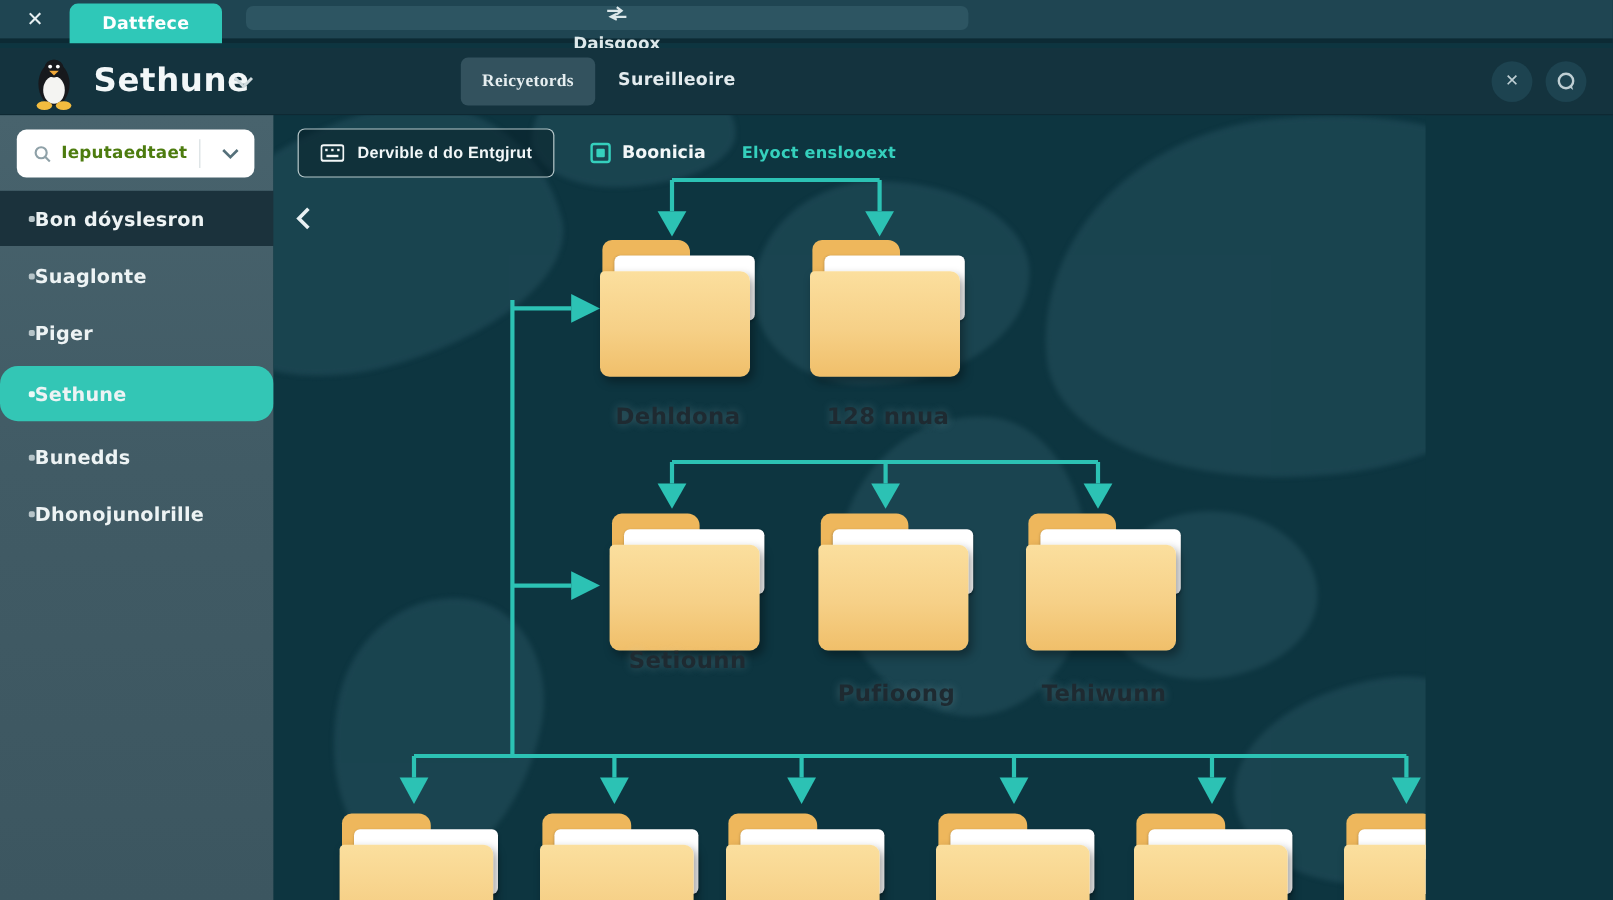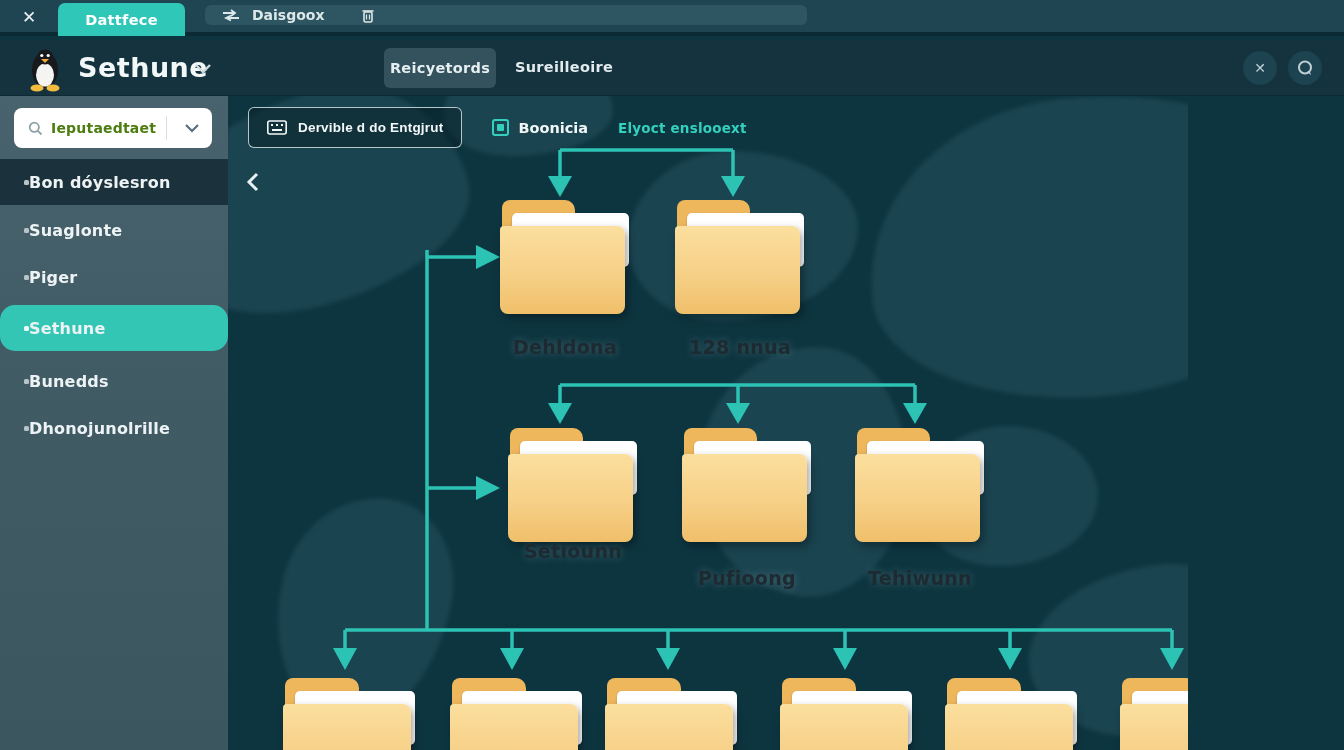--- a/index.html
+++ b/index.html
@@ -10,37 +10,37 @@
   .tabbar { position:absolute; left:0; top:0; width:1344px; height:36px;
             background:#1f4552; border-bottom:4px solid #0c2a34; }
   .tab-close { position:absolute; left:22px; top:7px; color:#e8f0f2; font-size:17px;
                font-weight:700; cursor:default; }
   .tab-active { position:absolute; left:58px; top:3px; width:127px; height:33px;
                 background:#2fc8b8; border-radius:7px 7px 0 0; color:#ffffff;
                 font-size:14.5px; font-weight:700; display:flex; align-items:center;
                 justify-content:center; letter-spacing:.3px; }
   .tab-secondary { position:absolute; left:205px; top:5px; width:602px; height:20px;
                    background:#2d5562; border-radius:6px; display:flex; align-items:center;
-                   padding-left:16px; gap:11px; color:#dde8ea; font-size:14px; font-weight:700; }
+                   padding-left:16px; gap:11px; color:#dde8ea; font-size:14px; font-weight:700;flex-direction:column; }
   .tab-secondary svg { flex:0 0 auto; }
   .trash-wrap { margin-left:26px; display:flex; align-items:center; }
 
   
   .header { position:absolute; left:0; top:40px; width:1344px; height:56px;
             background:#14333e; border-bottom:1px solid #0e2933; }
   .logo { position:absolute; left:26px; top:6px; }
   .app-title { position:absolute; left:78px; top:12px; color:#f2f7f8; font-size:27px;
                font-weight:800; letter-spacing:.5px; }
   .title-chev { position:absolute; left:194px; top:23px; }
   .btn { position:absolute; top:8px; height:40px; border:none; border-radius:6px;
          display:flex; align-items:center; justify-content:center; gap:9px;
          font-family:"DejaVu Sans", sans-serif; font-size:14.5px; font-weight:700;
          letter-spacing:.3px; cursor:default; }
   .btn-primary { left:245px; width:126px; background:#21c2b0; color:#ffffff; }
-  .btn-gray { left:384px; width:112px; background:#33525e; color:#e6eef0; }
+  .btn-gray { left:384px; width:112px; background:#33525e; color:#e6eef0;font-family:Liberation Serif, serif; }
   .hdr-label { position:absolute; left:515px; top:19px; color:#e3ebee; font-size:14.5px;
                font-weight:700; letter-spacing:.3px; }
   .circ { position:absolute; top:11px; width:34px; height:34px; border-radius:50%;
           background:#1d4350; display:flex; align-items:center; justify-content:center;
           color:#bfcfd4; font-size:14px; font-weight:700; }
   .circ-close { left:1243px; }
   .circ-chat  { left:1288px; }
 
   
   .sidebar { position:absolute; left:0; top:96px; width:228px; height:654px;

